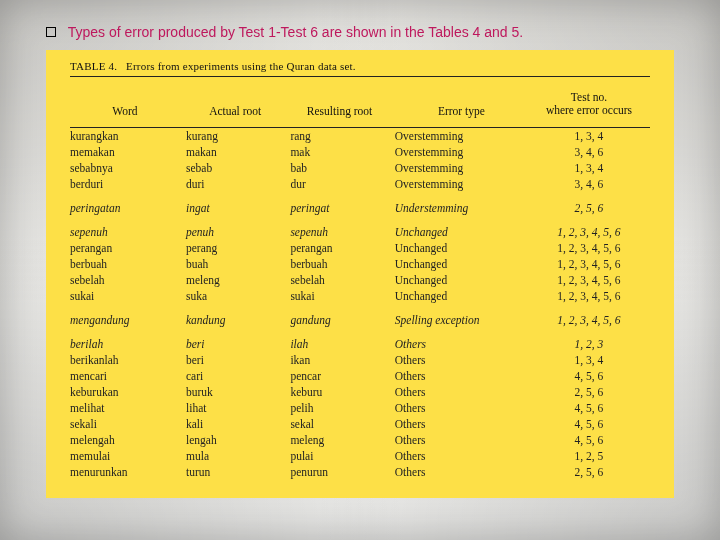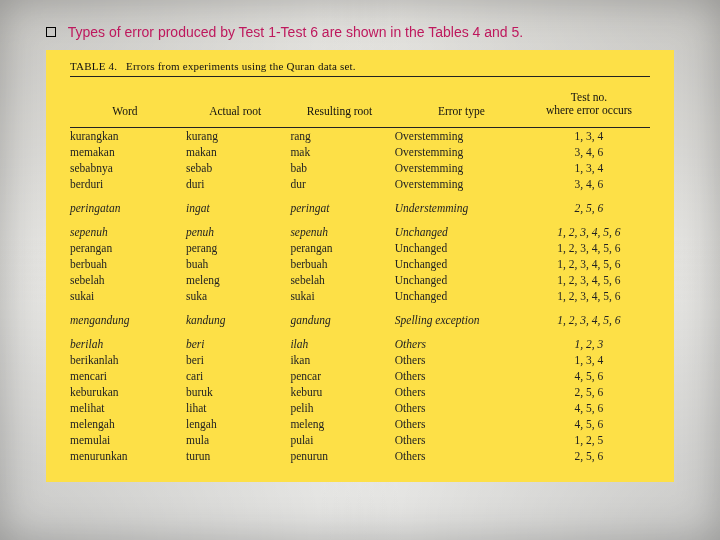--- a/index.html
+++ b/index.html
@@ -227,20 +227,27 @@
             <td class="tests">2, 5, 6</td>
           </tr>
           <tr>
             <td>melihat</td>
             <td>lihat</td>
             <td>pelih</td>
             <td>Others</td>
             <td class="tests">4, 5, 6</td>
           </tr>
           <tr>
+            <td>sekali</td>
+            <td>kali</td>
+            <td>sekal</td>
+            <td>Others</td>
+            <td class="tests">4, 5, 6</td>
+          </tr>
+          <tr>
             <td>melengah</td>
             <td>lengah</td>
             <td>meleng</td>
             <td>Others</td>
             <td class="tests">4, 5, 6</td>
           </tr>
           <tr>
             <td>memulai</td>
             <td>mula</td>
             <td>pulai</td>

